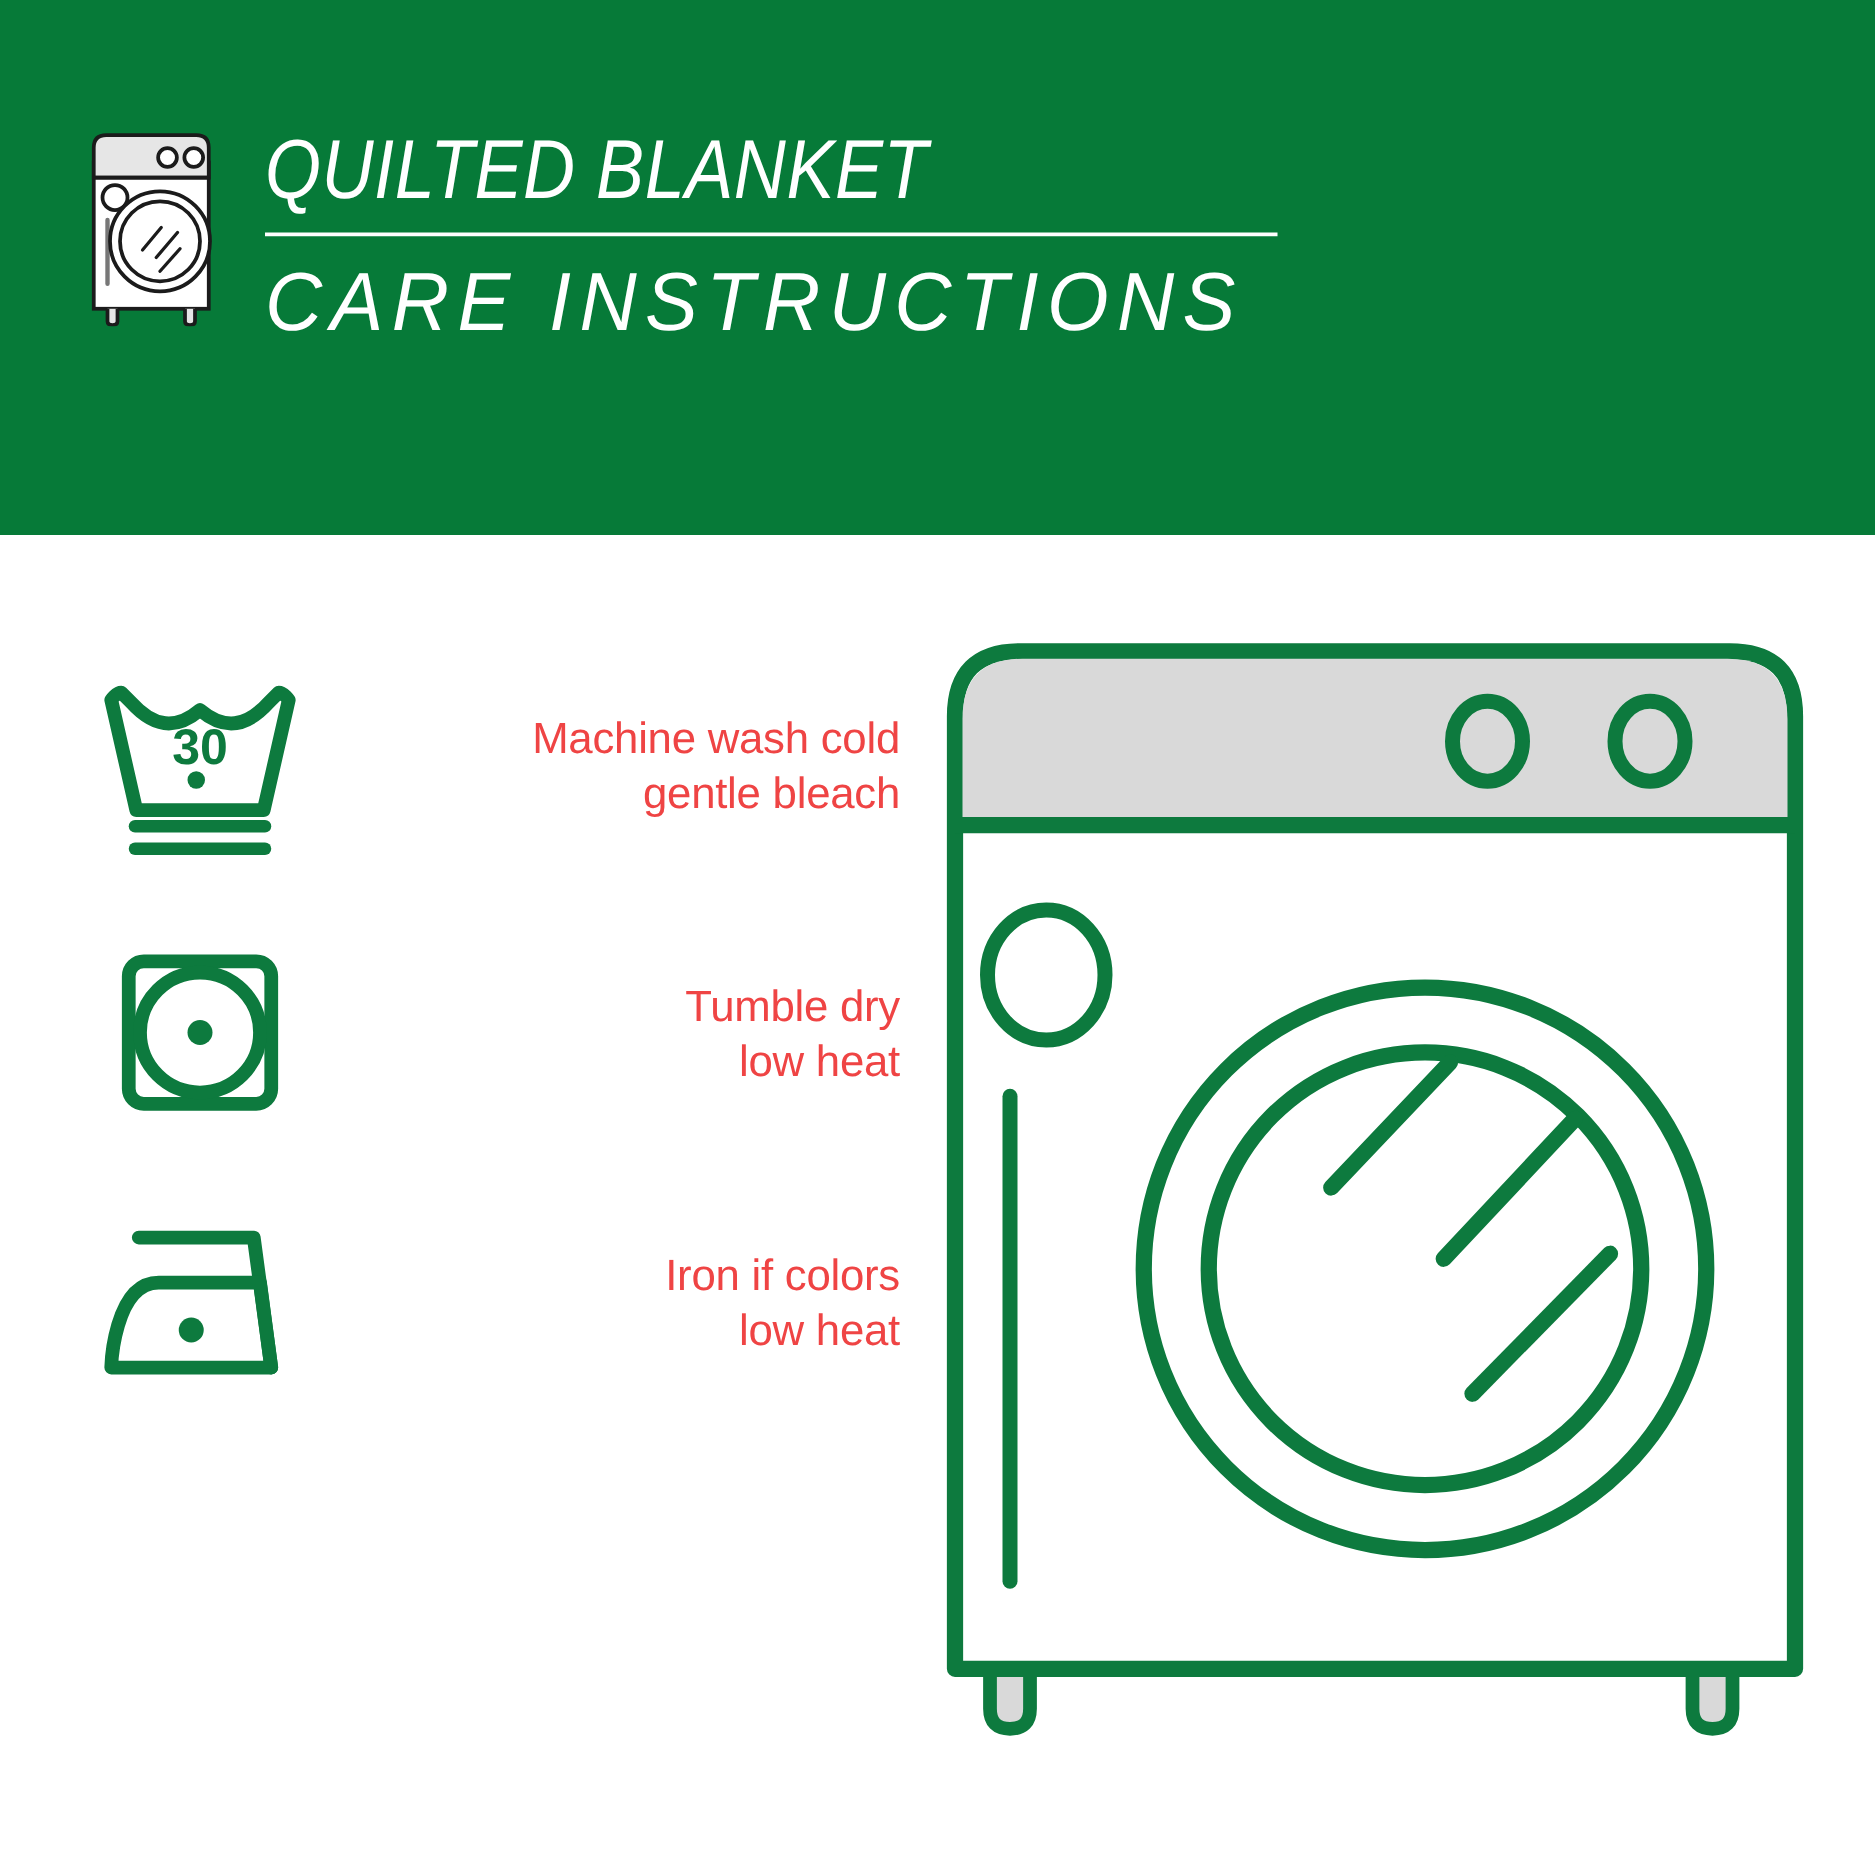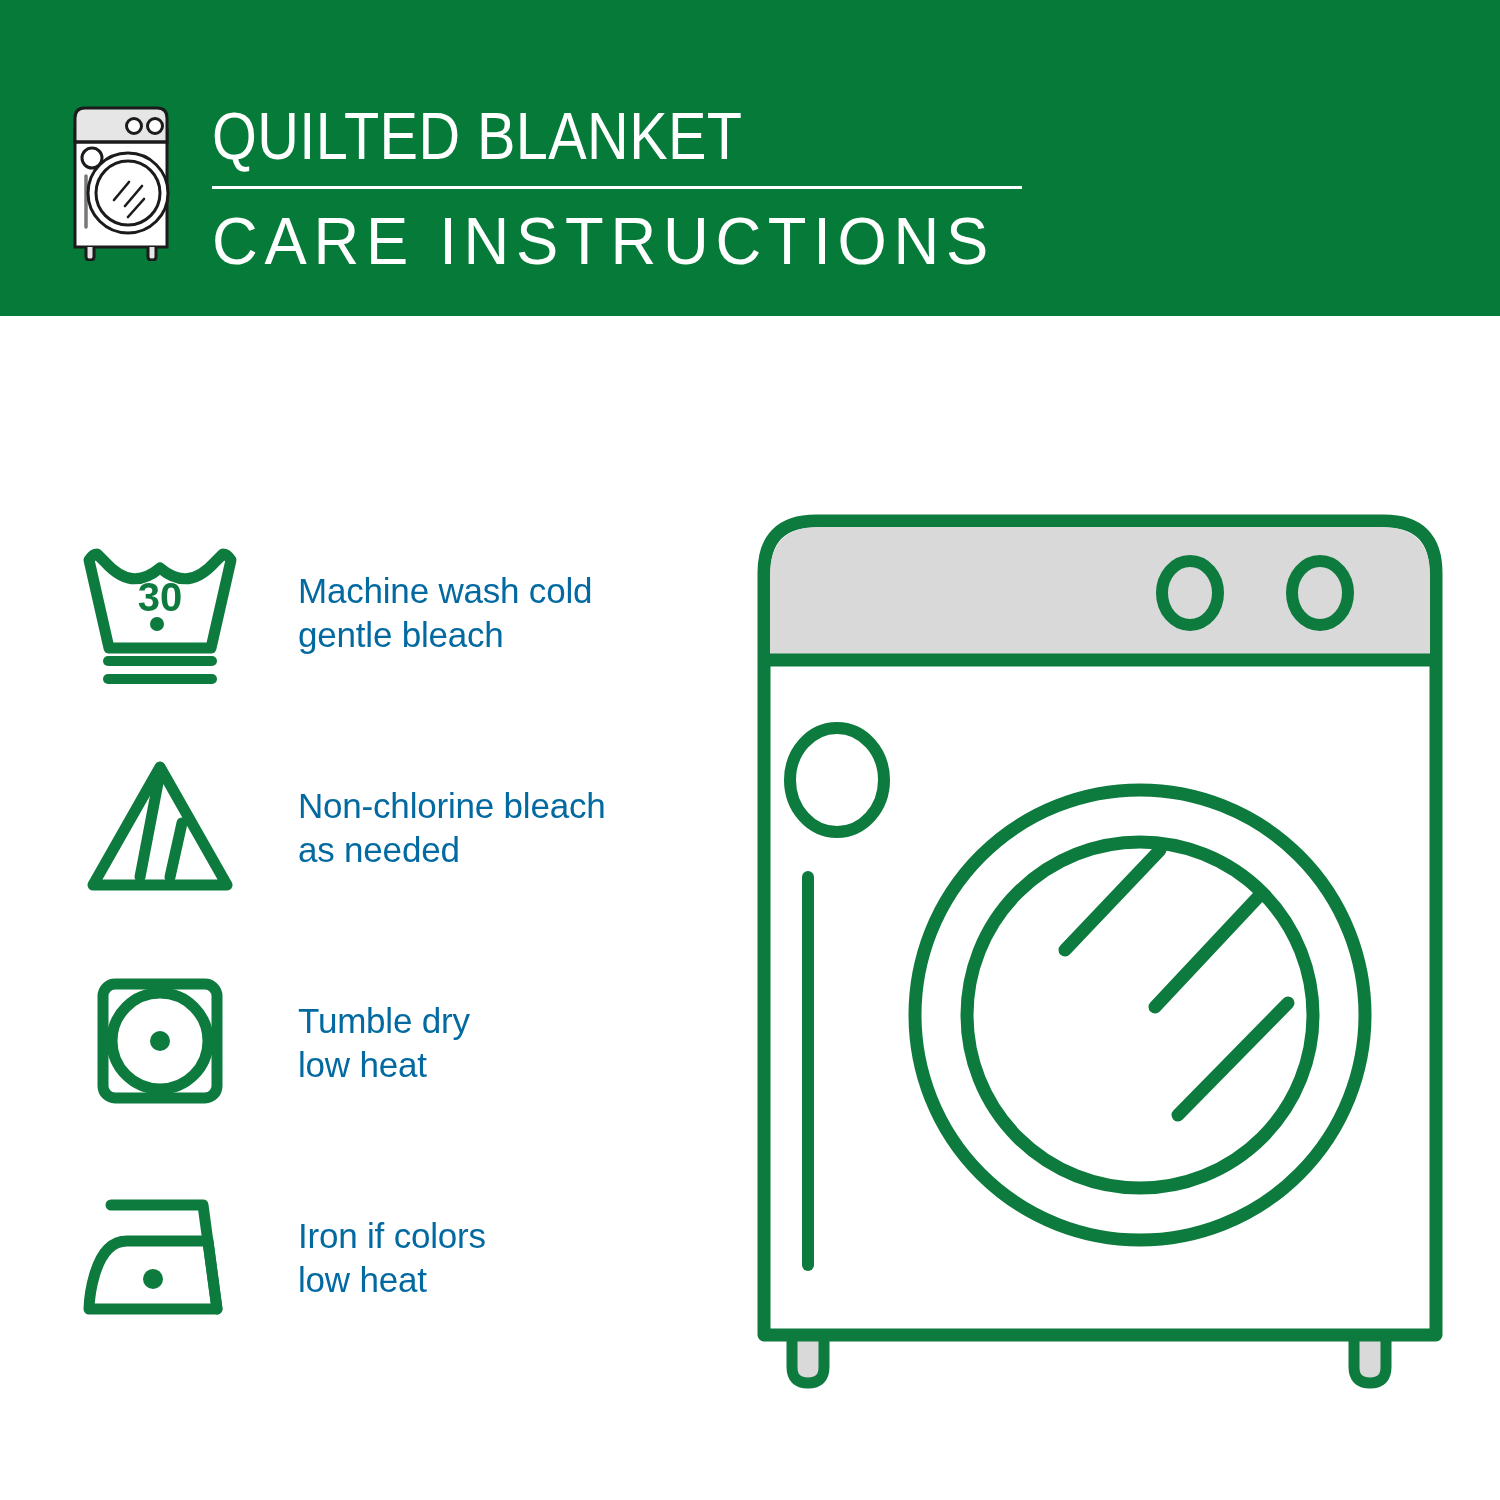--- a/index.html
+++ b/index.html
@@ -16,22 +16,23 @@
     width: 1500px;
     height: 1500px;
     background: #ffffff;
   }
 
   
   .header {
     position: absolute;
     left: 0; top: 0;
     width: 1500px;
-    height: 316px;
+    height: 428px;
     background: #067a38;
+    font-style: italic;
   }
   .header-inner {
     position: absolute;
     left: 60px;
     top: 96px;
     display: flex;
     align-items: flex-start;
   }
   .header-logo {
     width: 130px;
@@ -91,23 +92,24 @@
     flex: 0 0 180px;
     display: flex;
     align-items: flex-start;
     justify-content: center;
   }
   .care-text {
     flex: 1 1 auto;
     font-family: "Liberation Sans", sans-serif;
     font-size: 35px;
     line-height: 44px;
-    color: #0369a1;
+    color: #ef4444;
     letter-spacing: -0.2px;
     padding-left: 48px;
+    text-align: right;
   }
   .care-text .ln { display: block; white-space: nowrap; }
 
   
   .washer {
     position: absolute;
     left: 740px;
     top: 495px;
     width: 720px;
     height: 930px;
@@ -173,33 +175,20 @@
           <text x="85" y="73" font-family="Liberation Sans, sans-serif" font-size="40" font-weight="bold" fill="#0d7a3e" text-anchor="middle">30</text>
           <circle cx="82" cy="86" r="7" fill="#0d7a3e"></circle>
         </svg>
       </div>
       <div class="care-text">
         <span class="ln">Machine wash cold</span>
         <span class="ln">gentle bleach</span>
       </div>
     </div>
 
-    <div class="care-row">
-      <div class="care-icon">
-        <svg viewBox="0 0 170 150" width="170" height="150">
-          <path d="M85 14 L152 132 L18 132 Z" fill="none" stroke="#0d7a3e" stroke-width="11" stroke-linejoin="round"></path>
-          <line x1="83" y1="30" x2="65" y2="124" stroke="#0d7a3e" stroke-width="11" stroke-linecap="round"></line>
-          <line x1="107" y1="70" x2="95" y2="124" stroke="#0d7a3e" stroke-width="11" stroke-linecap="round"></line>
-        </svg>
-      </div>
-      <div class="care-text">
-        <span class="ln">Non-chlorine bleach</span>
-        <span class="ln">as needed</span>
-      </div>
-    </div>
 
     <div class="care-row">
       <div class="care-icon">
         <svg viewBox="0 0 170 150" width="170" height="150">
           <rect x="28" y="16" width="114" height="114" rx="12" fill="none" stroke="#0d7a3e" stroke-width="11"></rect>
           <circle cx="85" cy="73" r="48" fill="none" stroke="#0d7a3e" stroke-width="11"></circle>
           <circle cx="85" cy="73" r="10" fill="#0d7a3e"></circle>
         </svg>
       </div>
       <div class="care-text">

